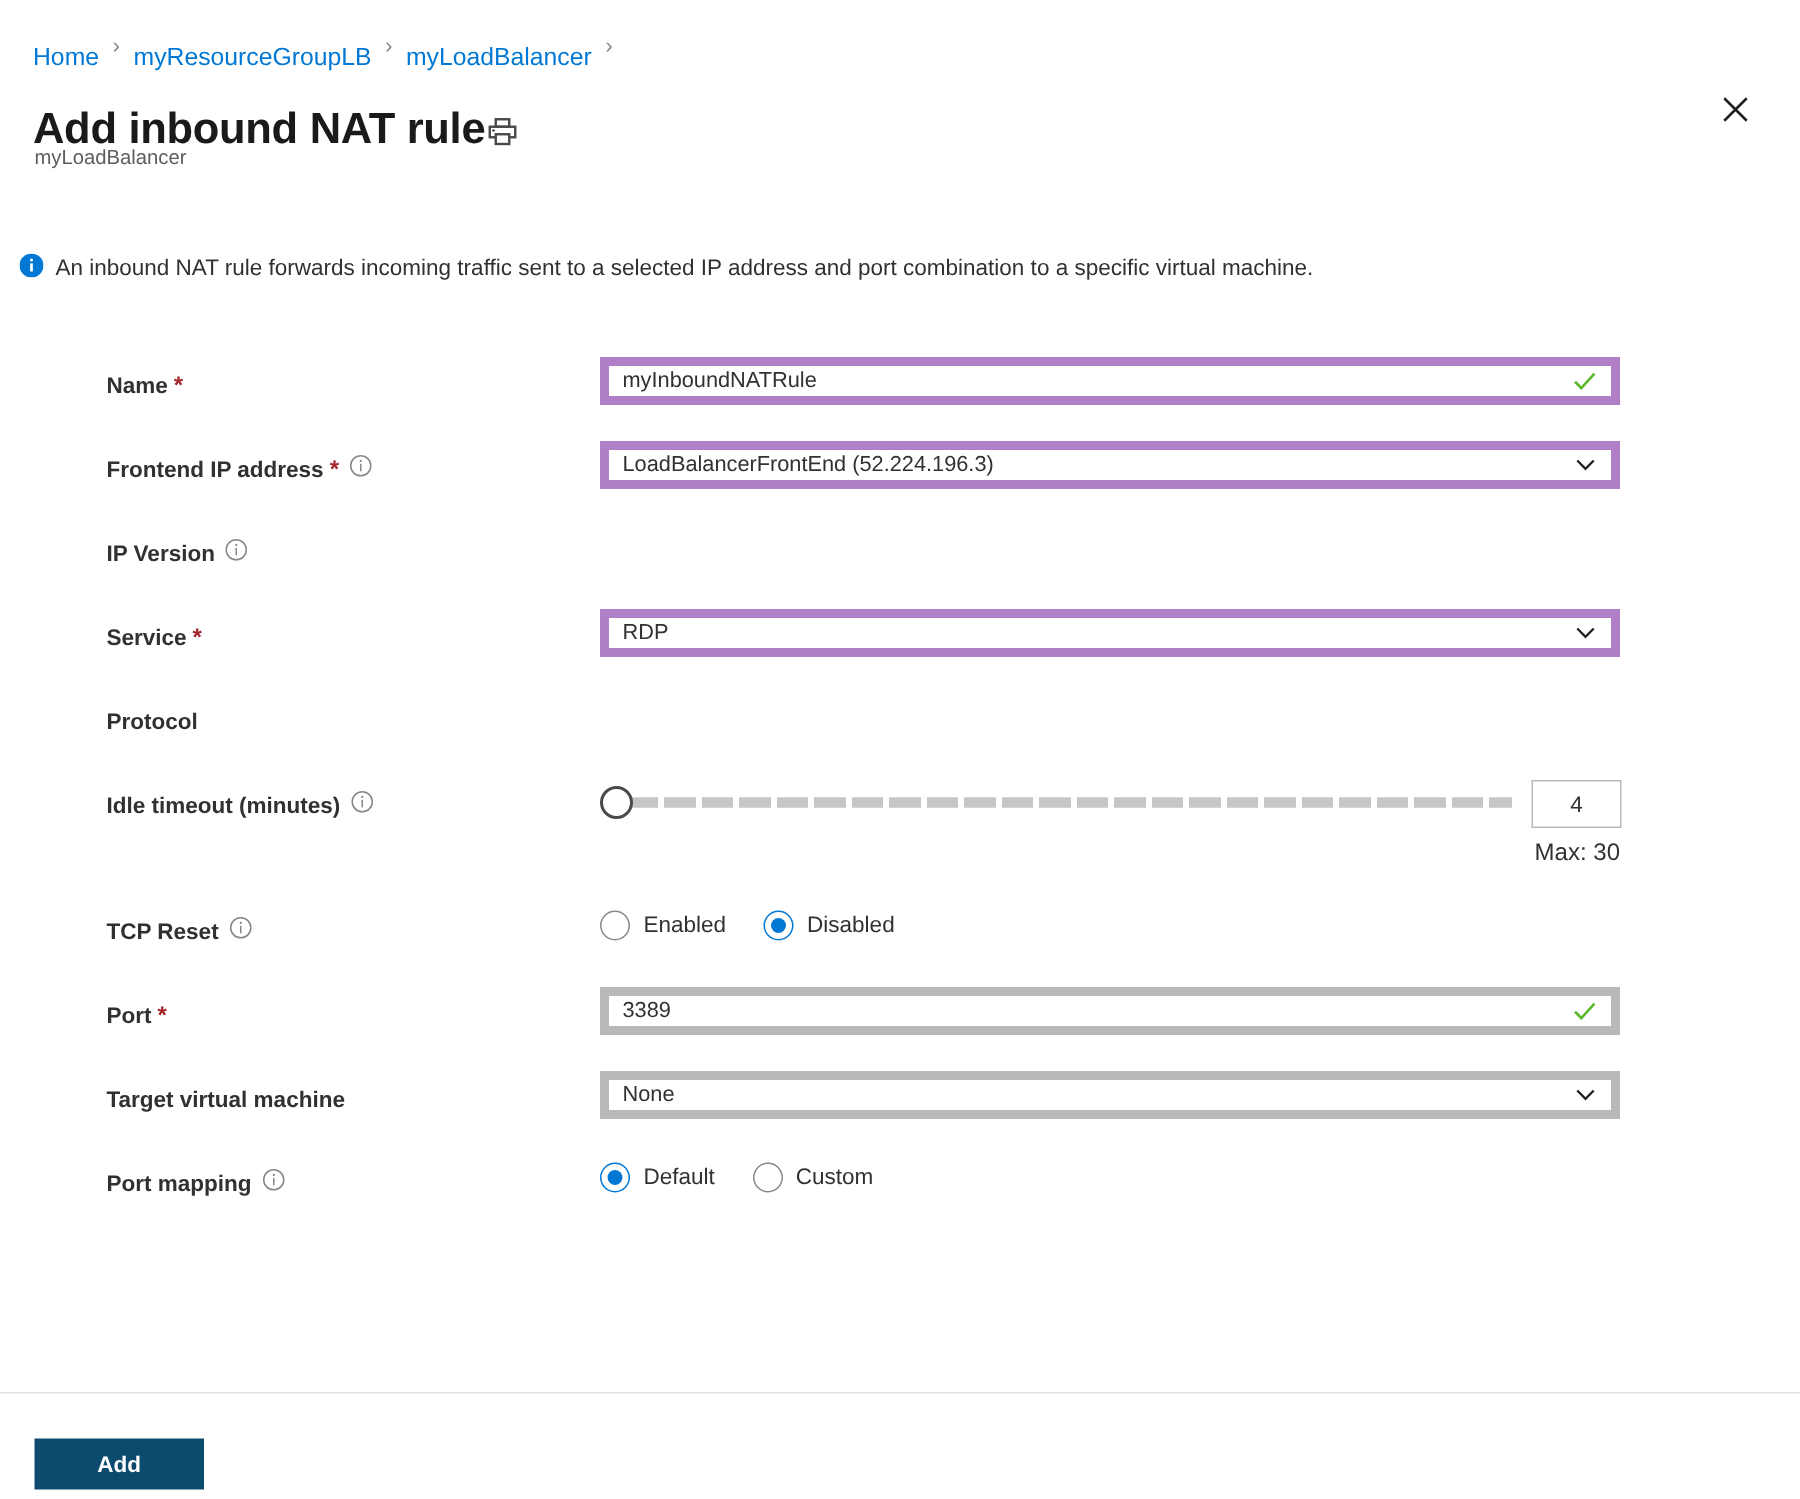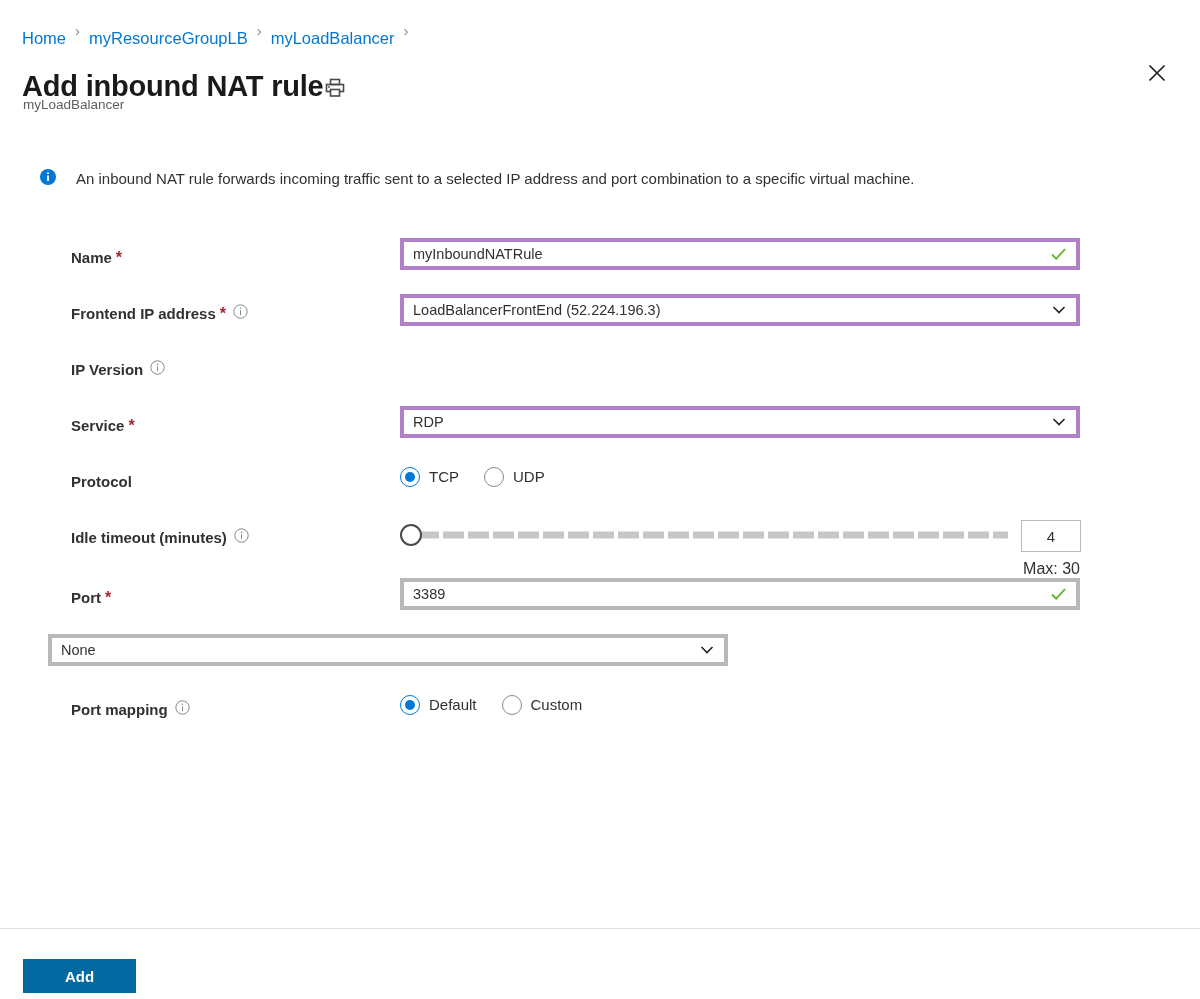--- a/index.html
+++ b/index.html
@@ -42,22 +42,22 @@
   }
 
   .close-btn {
     position: absolute; right: 28px; top: 58px;
     width: 30px; height: 30px; display:flex; align-items:center; justify-content:center;
     cursor: pointer; background: none; border: none; padding: 0;
   }
 
   
   .info-banner {
-    position: absolute; left: 40px; top: 166px; width: 1000px;
-    display: flex; align-items: flex-start; gap: 20px;
+    position: absolute; left: 13px; top: 166px; width: 1000px;
+    display: flex; align-items: flex-start; gap: 8px;
   }
   .info-dot { flex: 0 0 auto; margin-top: 3px; }
   .info-text {
     font-size: 15px; line-height: 25px; color: #323130;
   }
 
   
   .form { position: absolute; left: 0; top: 238px; width: 1200px; }
 
   .row {
@@ -72,21 +72,21 @@
     font-size: 15px; font-weight: 600; color: #323130;
     display: flex; align-items: center; gap: 7px;
     line-height: 22px;
   }
   .label .req { color: #a4262c; font-weight: 700; font-size: 16px; margin-left: -3px; }
   .control { flex: 1 1 auto; }
 
   .txt-input {
     position: relative;
     width: 680px; height: 32px;
-    border: 4px solid #be185d;
+    border: 6px solid #be185d;
     background: #fff;
     display: flex; align-items: center;
     padding: 0 34px 0 9px;
     font-size: 14.5px; color: #323130;
   }
   .txt-input.purple { border-color: #b07fc7; }
   .txt-input.grey { border-color: #b9b9b9; }
   .txt-input .val { white-space: nowrap; overflow: hidden; text-overflow: ellipsis; }
   .adorn {
     position: absolute; right: 9px; top: 50%; transform: translateY(-50%);
@@ -141,21 +141,21 @@
   .max-note { font-size: 16px; color: #323130; margin-top: 8px; align-self: flex-end; padding-right: 1px; }
 
   
   .footer-rule {
     position: absolute; left: 0; top: 928px; width: 1200px;
     height: 1px; background: #e1dfdd;
   }
   .add-btn {
     position: absolute; left: 23px; top: 959px;
     width: 113px; height: 34px;
-    background: #0369a1; border: none; color: #fff;
+    background: #0c4a6e; border: none; color: #fff;
     font-family: "Liberation Sans", sans-serif;
     font-size: 15px; font-weight: 600;
     cursor: pointer;
   }
 </style>
 </head>
 <body>
 
 <div class="page">
 
@@ -269,32 +269,20 @@
             </svg>
           </span>
         </div>
       </div>
     </div>
 
     <div class="row">
       <div class="label">
         <span>Protocol</span>
       </div>
-      <div class="control">
-        <div class="radio-group">
-          <div class="radio-opt">
-            <span class="radio on"></span>
-            <span class="radio-label">TCP</span>
-          </div>
-          <div class="radio-opt">
-            <span class="radio"></span>
-            <span class="radio-label">UDP</span>
-          </div>
-        </div>
-      </div>
     </div>
 
     <div class="row">
       <div class="label">
         <span>Idle timeout (minutes)</span>
         <span>
           <svg width="15" height="15" viewBox="0 0 15 15" fill="none">
             <circle cx="7.5" cy="7.5" r="6.7" stroke="#8a8886" stroke-width="1"></circle>
             <rect x="7" y="6.2" width="1" height="5" fill="#8a8886"></rect>
             <circle cx="7.5" cy="4.3" r="0.75" fill="#8a8886"></circle>
@@ -308,39 +296,66 @@
             <div class="slider-thumb"></div>
           </div>
           <div class="spin-col">
             <div class="spin-box">4</div>
             <div class="max-note">Max: 30</div>
           </div>
         </div>
       </div>
     </div>
 
+    <div class="row" style="margin-top:24px;">
+      <div class="label">
+        <span>TCP Reset</span>
+        <span>
+          <svg width="15" height="15" viewBox="0 0 15 15" fill="none">
+            <circle cx="7.5" cy="7.5" r="6.7" stroke="#8a8886" stroke-width="1"></circle>
+            <rect x="7" y="6.2" width="1" height="5" fill="#8a8886"></rect>
+            <circle cx="7.5" cy="4.3" r="0.75" fill="#8a8886"></circle>
+          </svg>
+        </span>
+      </div>
+      <div class="control">
+        <div class="radio-group">
+          <div class="radio-opt">
+            <span class="radio"></span>
+            <span class="radio-label">Enabled</span>
+          </div>
+          <div class="radio-opt">
+            <span class="radio on"></span>
+            <span class="radio-label">Disabled</span>
+          </div>
+        </div>
+      </div>
+    </div>
 
     <div class="row">
       <div class="label">
         <span>Port</span>
         <span class="req">*</span>
       </div>
       <div class="control">
         <div class="txt-input grey">
           <span class="val">3389</span>
           <span class="adorn">
             <svg width="17" height="17" viewBox="0 0 17 17" fill="none">
               <path d="M2 9 L6.2 13.2 L15 3.6" stroke="#5eb82e" stroke-width="1.8"></path>
             </svg>
           </span>
         </div>
       </div>
     </div>
 
     <div class="row">
+      <div class="label">
+        <span>Target virtual machine</span>
+      </div>
       <div class="control">
         <div class="txt-input grey">
           <span class="val">None</span>
           <span class="adorn">
             <svg width="16" height="16" viewBox="0 0 16 16" fill="none">
               <path d="M2.5 5 L8 10.6 L13.5 5" stroke="#201f1e" stroke-width="1.5"></path>
             </svg>
           </span>
         </div>
       </div>

